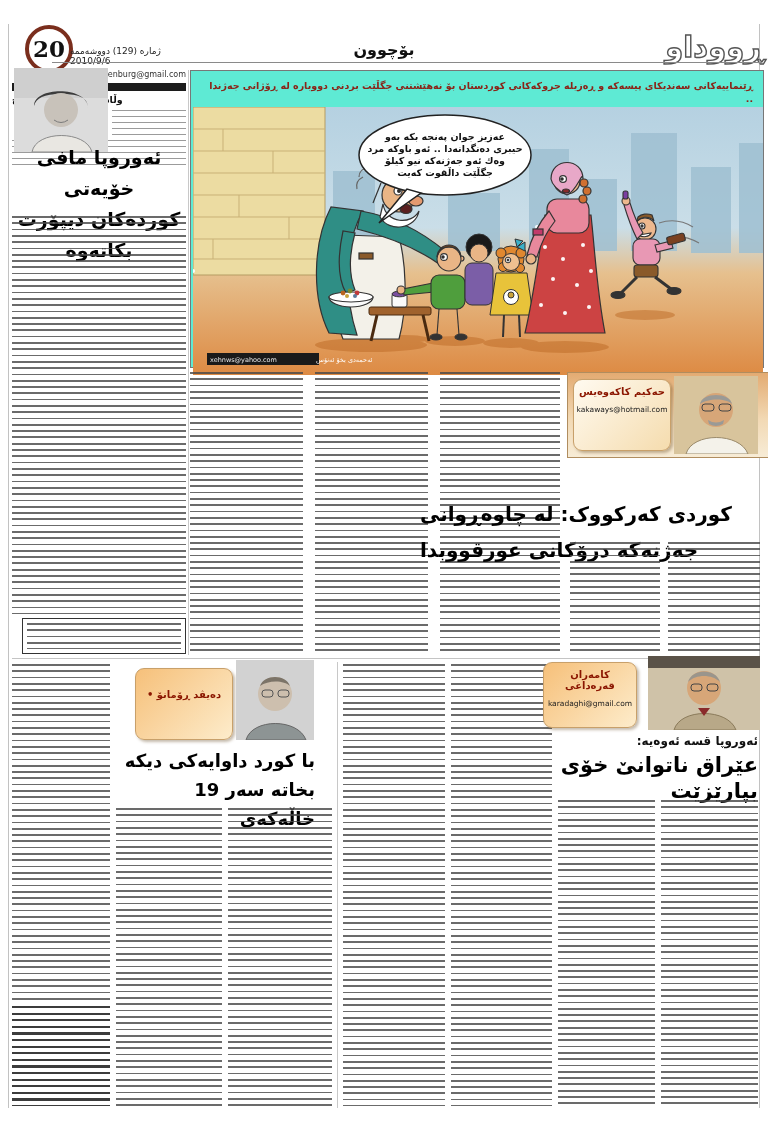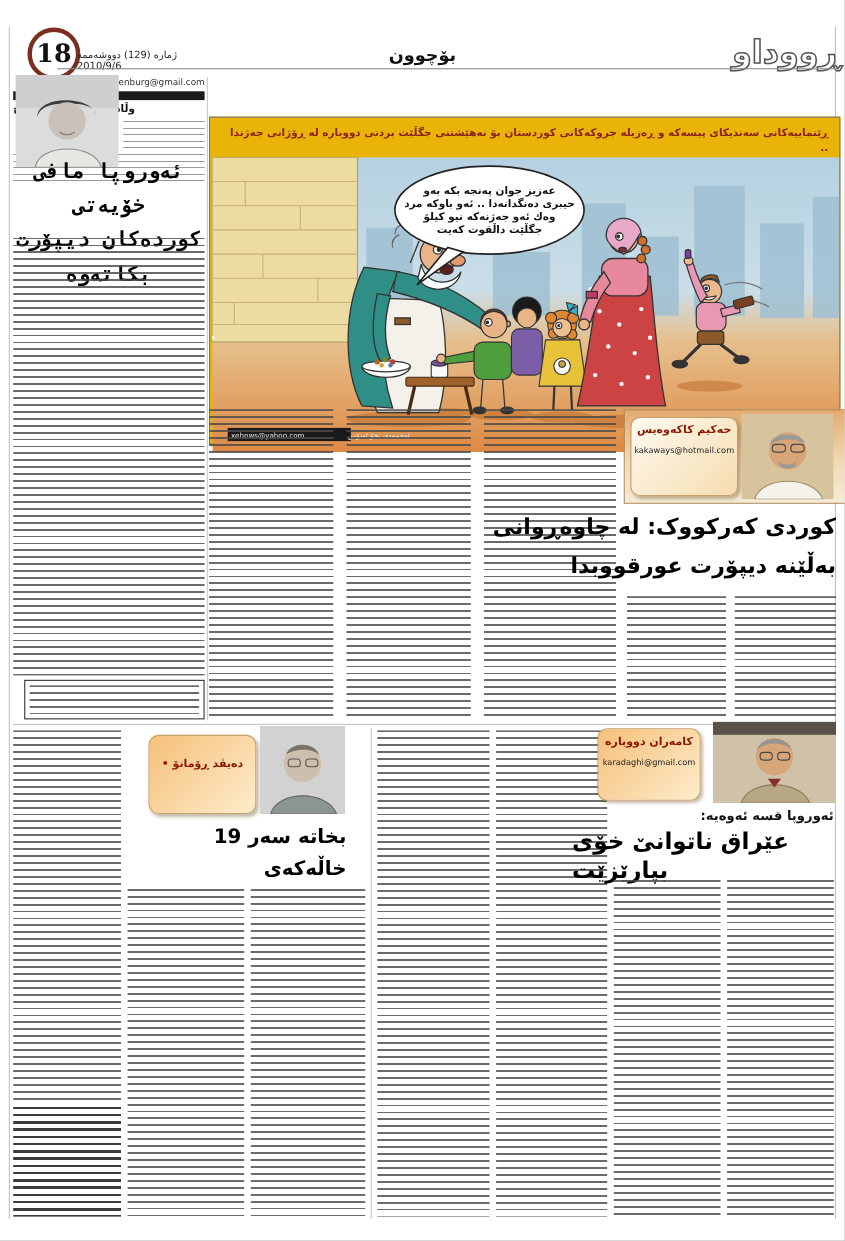--- a/index.html
+++ b/index.html
@@ -17,41 +17,41 @@
            text-align:center;color:#111;}
   .dateline{font-size:9px;color:#222;direction:rtl;}
   .section-title{font-size:16px;font-weight:bold;color:#111;}
   .logo{font-size:29px;font-weight:bold;color:#fff;-webkit-text-stroke:1.4px #555;
         text-shadow:0 0 1px #777;letter-spacing:-1px;}
   
   .mail{font-size:8px;color:#333;font-family:"DejaVu Sans",sans-serif;direction:ltr;}
   .blackbar{background:#1c1c1c;height:8px;}
   .stafflines{background-image:repeating-linear-gradient(to bottom,#9b9b9b 0 1px,transparent 1px 6px);}
   .author-name{font-size:9.5px;font-weight:bold;color:#101010;}
-  .headline-1{font-size:19px;font-weight:bold;line-height:31px;text-align:center;color:#000;font-family:Liberation Mono, monospace;}
-  .headline-2{font-size:20px;font-weight:bold;line-height:36px;text-align:right;color:#000;}
+  .headline-1{font-size:19px;font-weight:bold;line-height:31px;text-align:center;color:#000;}
+  .headline-2{font-size:20px;font-weight:bold;line-height:36px;text-align:left;color:#000;margin-top:36px;}
   .headline-3{font-size:18px;font-weight:bold;line-height:29px;text-align:right;color:#000;}
-  .headline-4{font-size:21px;font-weight:bold;line-height:26px;text-align:left;color:#000;}
+  .headline-4{font-size:21px;font-weight:bold;line-height:26px;text-align:right;color:#000;}
   .kicker-sm{font-size:12px;font-weight:bold;color:#111;text-align:right;}
-  .cartoon-frame{border:1px solid #777;background:#eab308;margin-top:36px;}
+  .cartoon-frame{border:1px solid #777;background:#5eead4;}
   .cartoon-kicker{font-size:9.5px;font-weight:bold;color:#8a2418;text-align:right;line-height:13px;}
   .authorbox{border:1px solid #b08d5f;background:linear-gradient(to bottom,#e3ab72,#f2d9b4 55%,#f7ecd6);padding-left:36px;}
   .namecard{border:1px solid #c8a06a;border-radius:9px;background:linear-gradient(135deg,#fffaf0,#f5dcae);
             box-shadow:2px 2px 3px rgba(90,60,20,.35);text-align:center;}
   .namecard .nm{font-size:10px;font-weight:bold;color:#8b1600;padding-top:6px;}
   .namecard .em{font-size:7.5px;color:#222;direction:ltr;padding-top:8px;}
   .boxed-end{border:1.3px solid #333;background:#fff;}
   .photo{overflow:hidden;}
 </style>
 </head>
 <body>
 
 <div class="page">
 
-  <div class="abs pagenum" style="left:25px;top:25px;">18</div>
+  <div class="abs pagenum" style="left:25px;top:25px;">20</div>
   <div class="abs dateline" style="left:58px;top:46px;width:130px;text-align:left;margin-left:12px;">ژمارە (129) دووشەممە  2010/9/6</div>
   <div class="abs section-title" style="left:0;top:40px;width:768px;text-align:center;">بۆچوون</div>
   <div class="abs logo" style="right:4px;top:30px;">ڕووداو</div>
   <div class="abs rule-h" style="left:52px;top:62px;width:710px;"></div>
 
   <div class="abs rule-v" style="left:8px;top:24px;height:1084px;opacity:.6;"></div>
   <div class="abs rule-v" style="left:759px;top:24px;height:1084px;opacity:.6;"></div>
   <div class="abs rule-v" style="left:188px;top:70px;height:585px;opacity:.55;"></div>
   <div class="abs rule-h" style="left:12px;top:658px;width:748px;opacity:.5;"></div>
   <div class="abs rule-v" style="left:337px;top:662px;height:446px;opacity:.55;"></div>
@@ -298,21 +298,21 @@
         <rect x="28" y="28" width="12" height="7" rx="3" fill="none" stroke="#444"></rect>
         <rect x="45" y="28" width="12" height="7" rx="3" fill="none" stroke="#444"></rect>
         <path d="M34,44 q8,5 16,0 l-1,4 q-7,4 -14,0 z" fill="#9a9a96"></path>
         <path d="M12,78 C18,56 66,56 74,78 Z" fill="#f4f2ea" stroke="#9a8a6a"></path>
       </svg>
     </div>
   </div>
 
   <div class="abs headline-2" style="left:420px;top:460px;width:340px;">
     <div>کوردی کەرکووک: لە چاوەڕوانی</div>
-    <div>بەڵێنە دیپۆرت عورقووبدا</div>
+    <div>جەژنەکە درۆکانی عورقووبدا</div>
   </div>
 
   <div class="abs greek" style="left:570px;top:542px;width:90px;height:112px;"></div>
   <div class="abs greek" style="left:668px;top:542px;width:92px;height:112px;"></div>
 
   <div class="abs greek" style="left:12px;top:664px;width:98px;height:336px;"></div>
   <div class="abs greek greek-bold" style="left:12px;top:1006px;width:98px;height:100px;"></div>
 
   <div class="abs namecard" style="left:135px;top:668px;width:96px;height:70px;background:linear-gradient(135deg,#f6c07a,#fdeccb);">
     <div class="nm" style="padding-top:20px;">دەیڤد ڕۆمانۆ •</div>
@@ -322,31 +322,32 @@
       <rect width="78" height="80" fill="#d2d2d2"></rect>
       <circle cx="39" cy="34" r="17" fill="#cdbfae"></circle>
       <path d="M24,26 C28,14 50,14 54,26 C48,20 32,20 24,26Z" fill="#7c7468"></path>
       <rect x="26" y="30" width="11" height="7" rx="3" fill="none" stroke="#555"></rect>
       <rect x="42" y="30" width="11" height="7" rx="3" fill="none" stroke="#555"></rect>
       <path d="M10,80 C16,58 62,58 70,80 Z" fill="#8d9494" stroke="#666"></path>
     </svg>
   </div>
 
   <div class="abs headline-3" style="left:115px;top:746px;width:200px;">
+    <div>با کورد داوایەکی دیکە</div>
     <div>بخاتە سەر 19 خاڵەکەی</div>
   </div>
 
   <div class="abs greek" style="left:116px;top:808px;width:106px;height:298px;"></div>
   <div class="abs greek" style="left:228px;top:808px;width:104px;height:298px;"></div>
 
   <div class="abs greek" style="left:343px;top:664px;width:102px;height:442px;"></div>
   <div class="abs greek" style="left:451px;top:664px;width:101px;height:442px;"></div>
 
   <div class="abs namecard" style="left:543px;top:662px;width:92px;height:64px;background:linear-gradient(135deg,#f6c07a,#fdeccb);">
-    <div class="nm">کامەران دووبارە</div>
+    <div class="nm">کامەران قەرەداغی</div>
     <div class="em">karadaghi@gmail.com</div>
   </div>
   <div class="abs photo" style="left:648px;top:656px;width:112px;height:74px;">
     <svg width="112" height="74" viewBox="0 0 112 74">
       <rect width="112" height="74" fill="#cfc2a8"></rect>
       <rect width="112" height="12" fill="#5a5248"></rect>
       <circle cx="56" cy="32" r="17" fill="#d7a678"></circle>
       <path d="M40,26 C44,12 68,12 72,26 C64,18 48,18 40,26Z" fill="#9a958c"></path>
       <rect x="43" y="28" width="11" height="7" rx="3" fill="none" stroke="#444"></rect>
       <rect x="59" y="28" width="11" height="7" rx="3" fill="none" stroke="#444"></rect>

